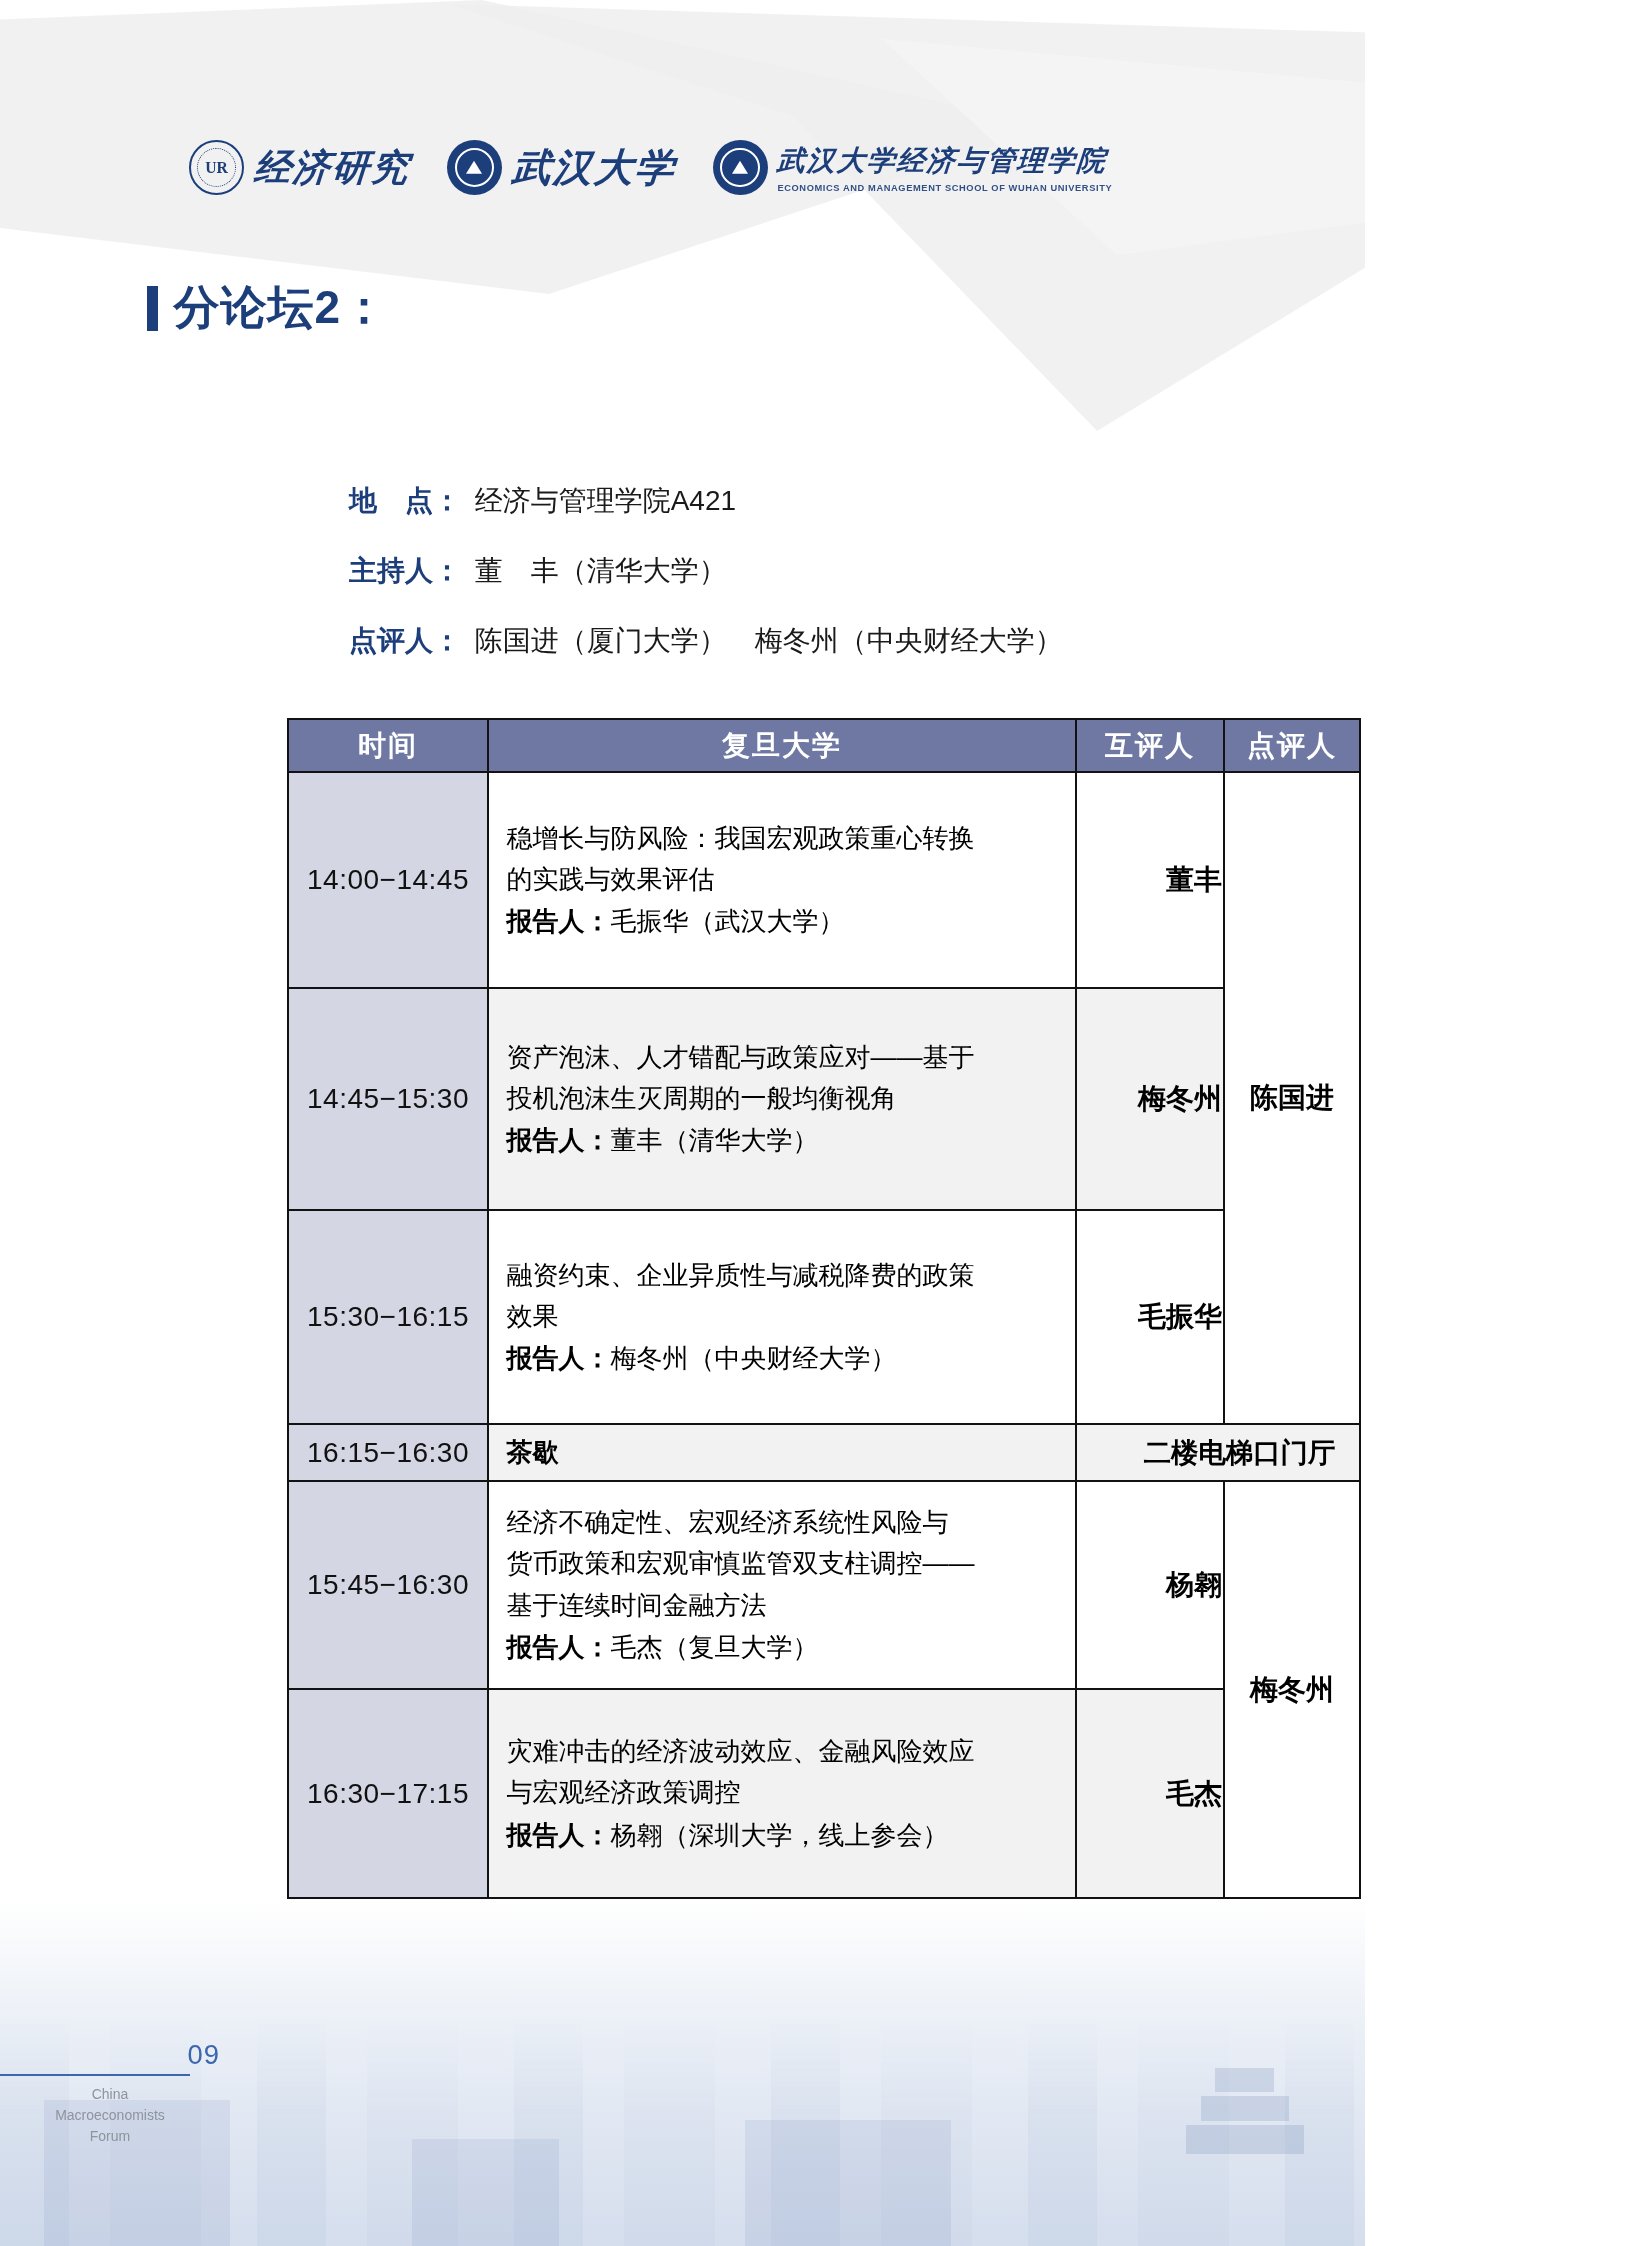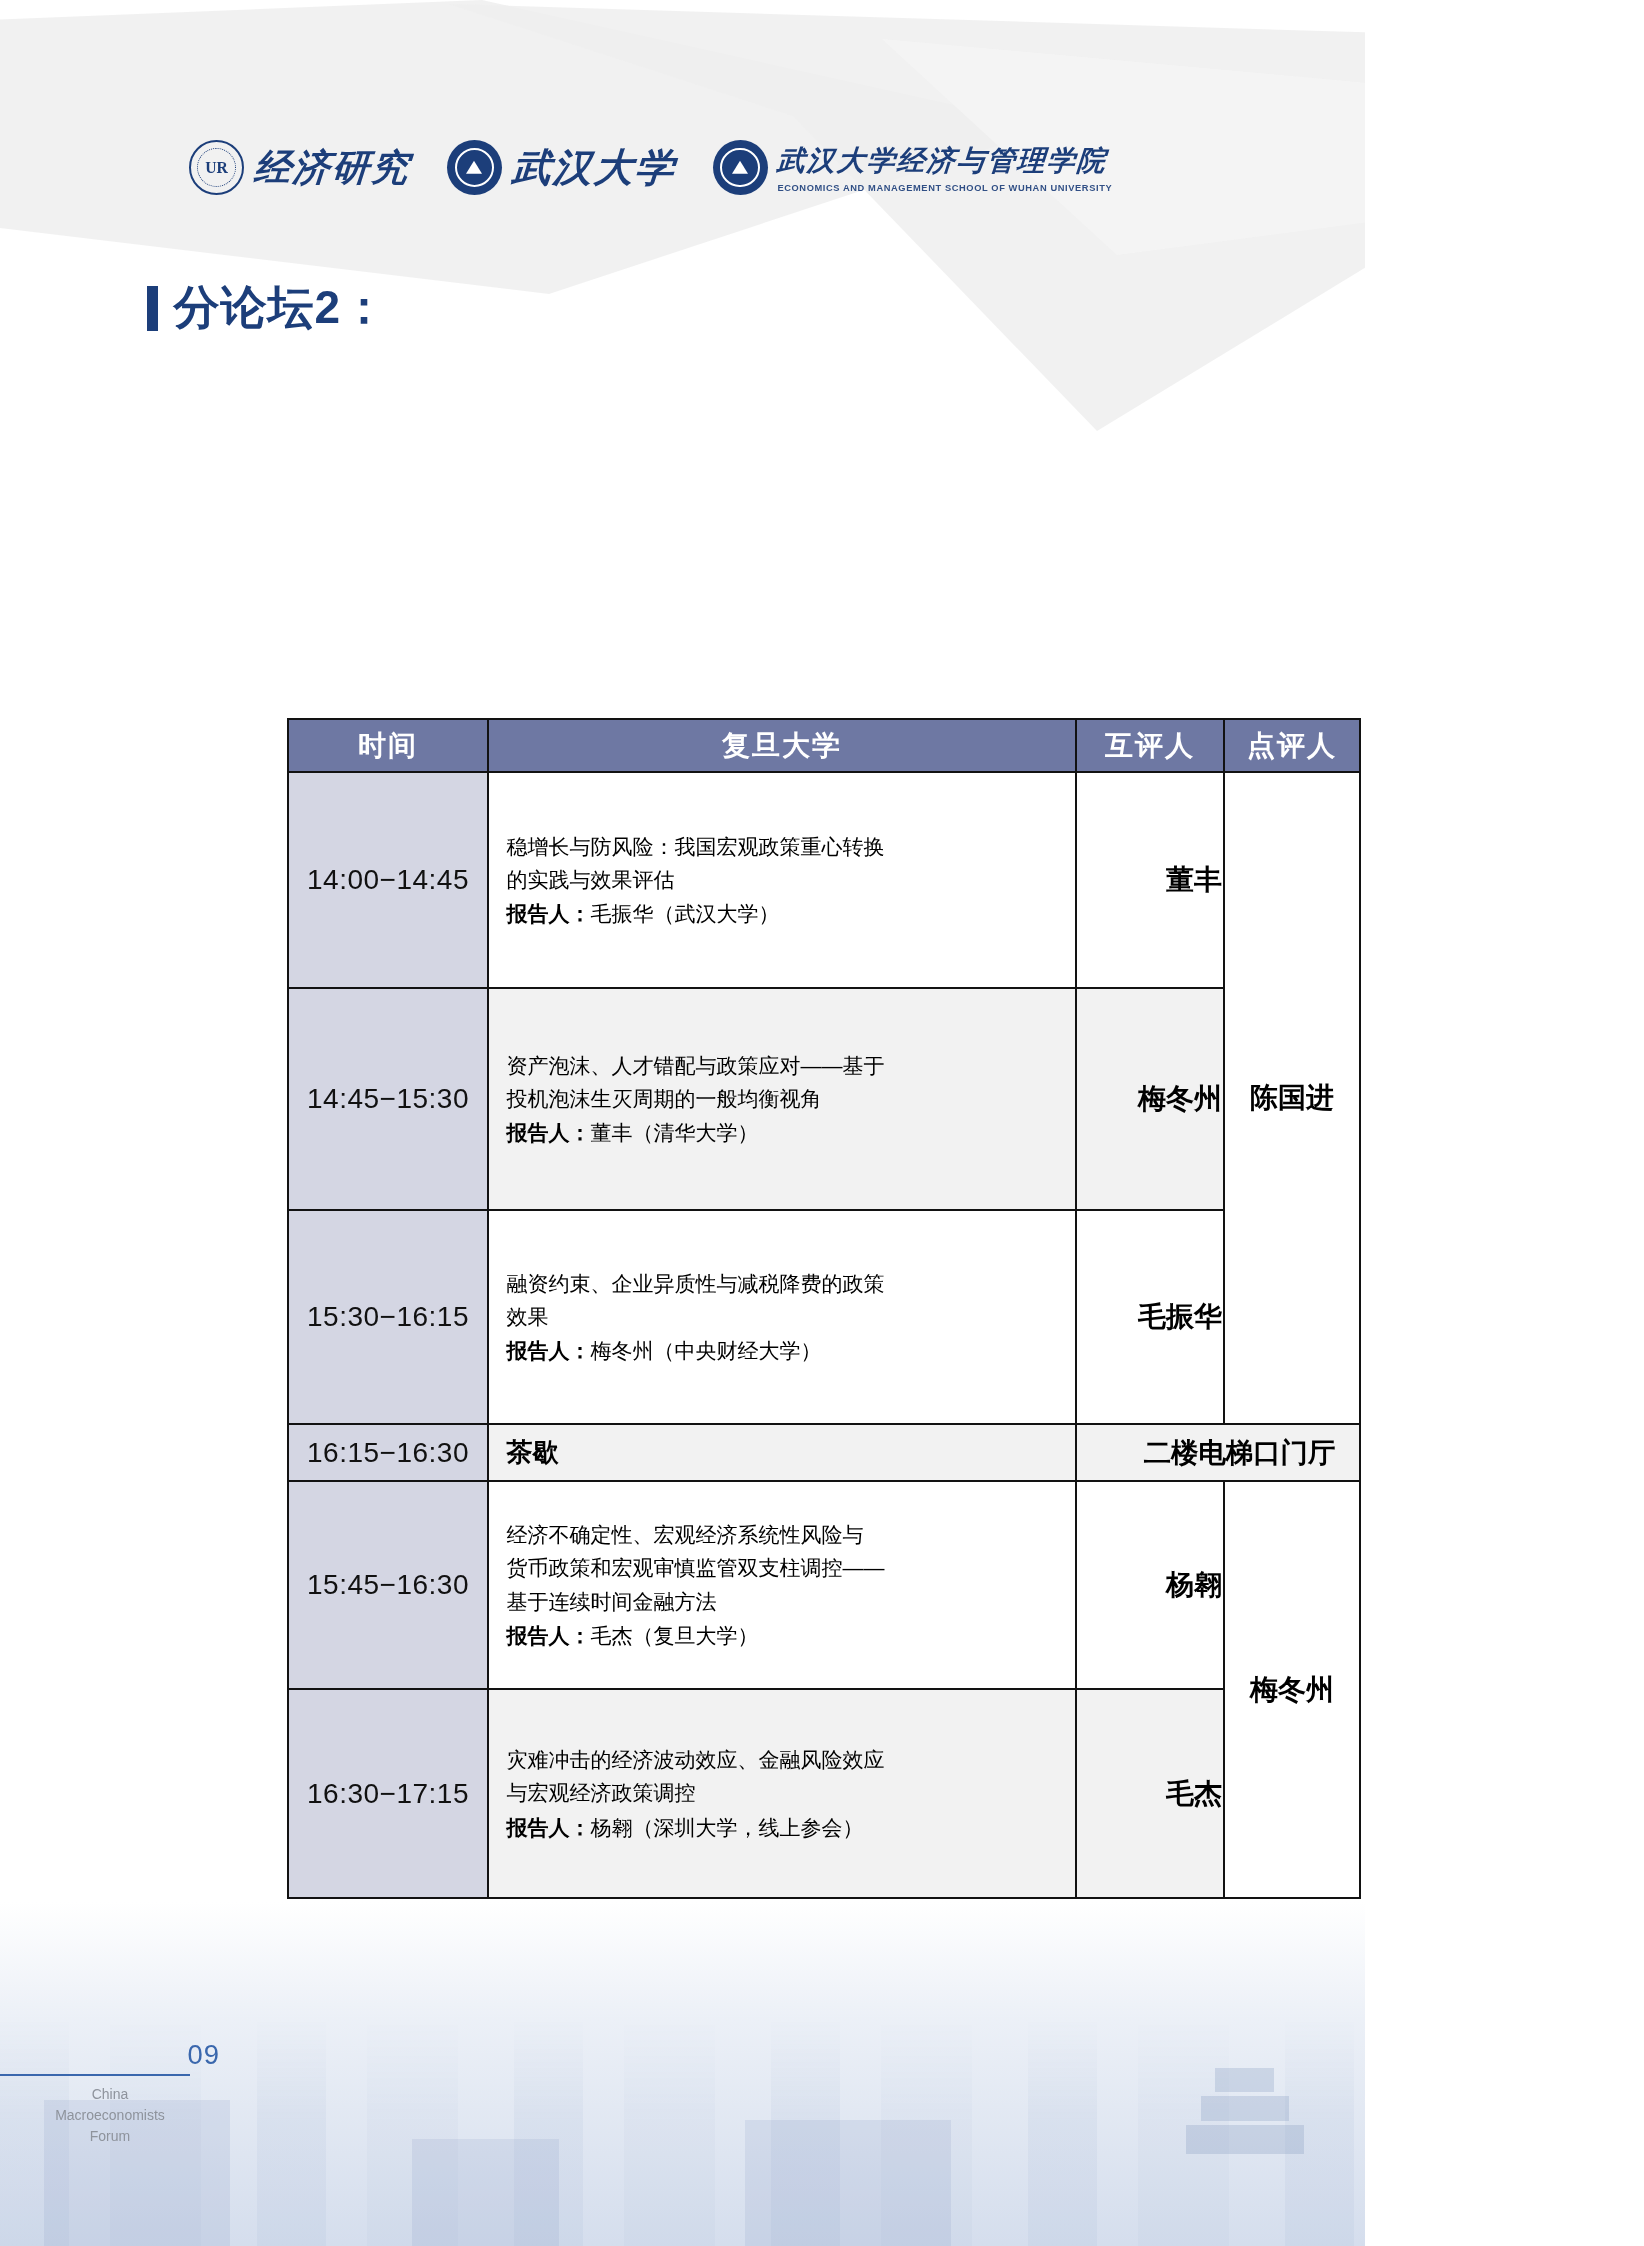--- a/index.html
+++ b/index.html
@@ -53,21 +53,21 @@
 
   
   table.schedule{position:absolute;left:287px;top:718px;width:1072px;border-collapse:collapse;
       table-layout:fixed;}
   .schedule th,.schedule td{border:2px solid var(--border);}
   .schedule th{background:var(--header-bg);color:#fff;font-size:28px;font-weight:bold;
       height:49px;text-align:center;letter-spacing:2px;}
   .schedule td{vertical-align:middle;background:#fff;}
   .schedule td.time{background:var(--time-bg);text-align:center;font-size:28px;color:#111;
       letter-spacing:0.5px;}
-  .schedule td.paper{padding:19.6px 45px 19.6px 17.6px;font-size:21px;line-height:1.58;color:#000;}
+  .schedule td.paper{padding:19.6px 45px 19.6px 17.6px;font-size:26px;line-height:1.58;color:#000;}
   .paper-title{white-space:pre-line;}
   .presenter{margin-top:1px;}
   .presenter-label{font-weight:bold;}
   .schedule td.peer{text-align:right;font-size:28px;font-weight:bold;}
   .schedule td.comm{text-align:center;font-size:28px;font-weight:bold;background:#fff;}
   tr.zebra td{background:var(--zebra);}
   tr.row-a{height:216px;} tr.row-b{height:222px;} tr.row-c{height:214px;}
   tr.row-tea{height:57px;} tr.row-d{height:208px;} tr.row-e{height:209px;}
   td.tea-label{font-weight:bold;font-size:26px;padding-left:17.6px;}
   td.tea-loc{font-weight:bold;font-size:27.4px;text-align:center;padding-left:44px;}
@@ -131,20 +131,31 @@
         <span class="logo-en">ECONOMICS AND MANAGEMENT SCHOOL OF WUHAN UNIVERSITY</span>
       </span>
     </div>
   </header>
 
   <div class="title-row">
     <span class="title-bar"></span>
     <span class="title-prefix">分论坛2：</span>
   </div>
 
+  <div class="info">
+    <div class="info-row">
+      <span class="info-label">地　点：</span><span class="info-value">经济与管理学院A421</span>
+    </div>
+    <div class="info-row">
+      <span class="info-label">主持人：</span><span class="info-value">董　丰（清华大学）</span>
+    </div>
+    <div class="info-row">
+      <span class="info-label">点评人：</span><span class="info-value">陈国进（厦门大学）　梅冬州（中央财经大学）</span>
+    </div>
+  </div>
 
   <table class="schedule">
     <colgroup>
         <col style="width:200px">
         <col style="width:588px">
         <col style="width:148px">
         <col style="width:136px">
       </colgroup>
     <thead>
       <tr>

